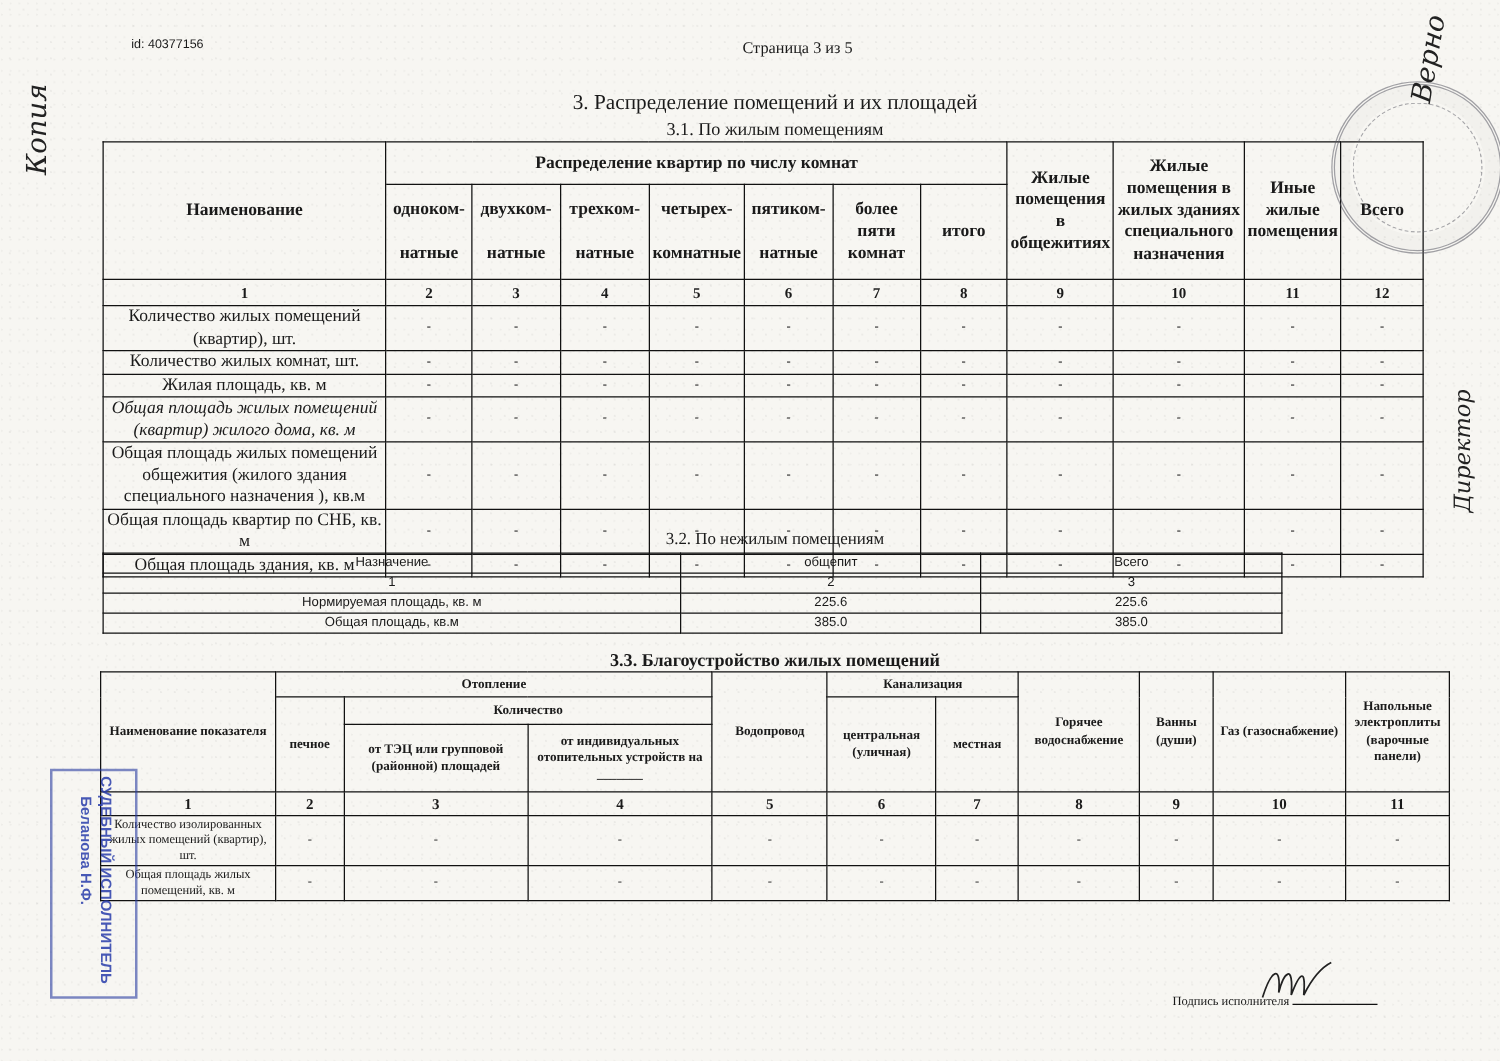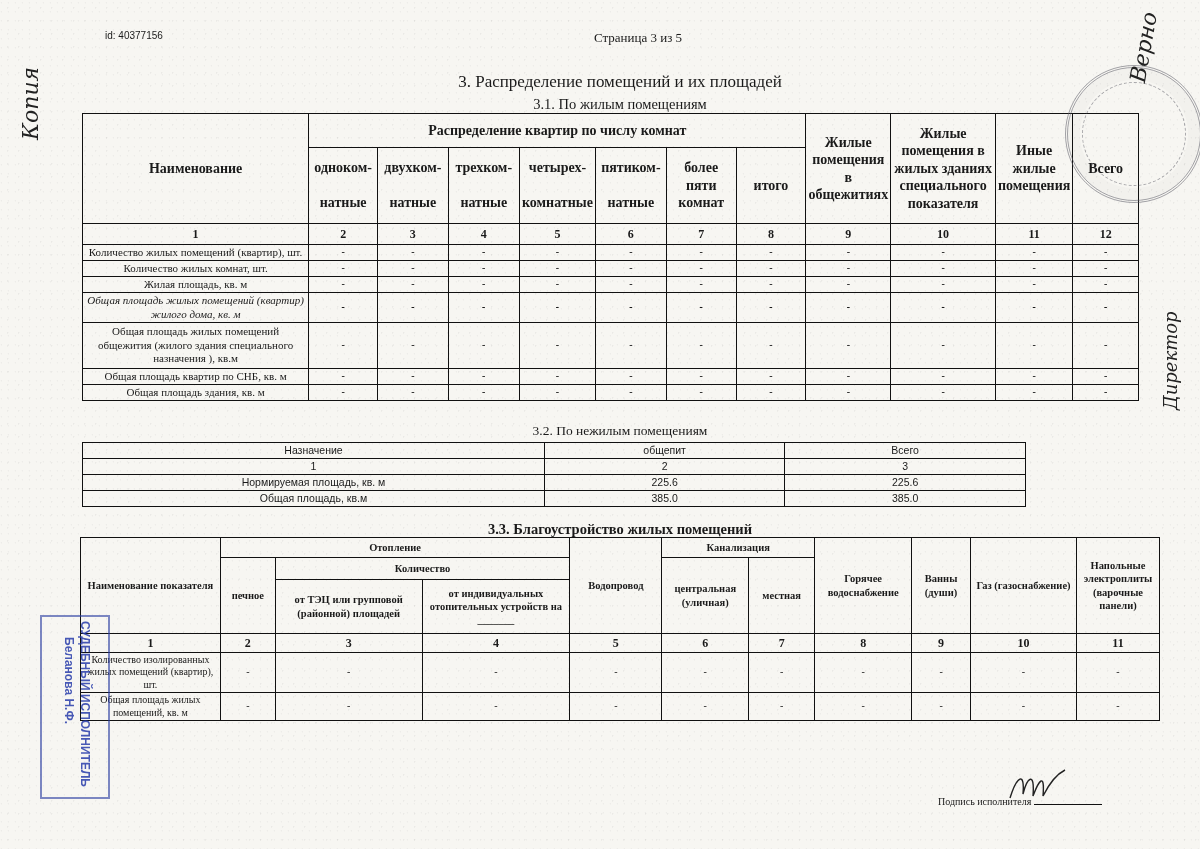--- a/index.html
+++ b/index.html
@@ -23,21 +23,21 @@
   .h-sub { position: absolute; top: 96px; font-size: 14.5px; text-align: center; }
   table { border-collapse: collapse; position: absolute; }
   td, th {
     border: 1px solid #111; padding: 0 2px; text-align: center; vertical-align: middle;
     font-weight: normal; line-height: 1.25;
   }
   
   #t31 { left: 82px; top: 113px; width: 1057px; font-size: 10px; }
   #t31 th { font-size: 14px; font-weight: bold; }
   #t31 .numrow td { font-weight: bold; font-size: 12px; height: 20px; }
-  #t31 td.rowlabel { font-size: 11px; }
+  #t31 td.rowlabel { font-size: 14px; }
   #t31 .dash { font-weight: bold; }
   
   .h-32 { left: 0; width: 1240px; top: 423px; font-size: 13.5px; }
   #t32 { left: 82px; top: 442px; width: 944px; font-size: 10px; font-family: "Liberation Sans Narrow", "Liberation Sans", sans-serif; }
   #t32 td { height: 15px; font-size: 10.5px; }
   
   .h-33 { left: 0; width: 1240px; top: 521px; font-size: 14.5px; font-weight: bold; }
   #t33 { left: 80px; top: 537px; width: 1080px; font-size: 10px; }
   #t33 th { font-size: 10.5px; font-weight: bold; }
   #t33 .numrow td { font-weight: bold; font-size: 12px; height: 18px; }
@@ -84,21 +84,21 @@
       <col style="width:73px">
       <col style="width:107px">
       <col style="width:72px">
       <col style="width:70px">
   </colgroup>
   <tbody>
       <tr style="height:34px">
     <th rowspan="2">Наименование</th>
     <th colspan="7">Распределение квартир по числу комнат</th>
     <th rowspan="2"><span>Жилые</span><br><span>помещения</span><br><span>в</span><br><span>общежитиях</span></th>
-    <th rowspan="2"><span>Жилые</span><br><span>помещения в</span><br><span>жилых зданиях</span><br><span>специального</span><br><span>показателя</span></th>
+    <th rowspan="2"><span>Жилые</span><br><span>помещения в</span><br><span>жилых зданиях</span><br><span>специального</span><br><span>назначения</span></th>
     <th rowspan="2"><span>Иные жилые</span><br><span>помещения</span></th>
     <th rowspan="2">Всего</th>
   </tr>
   <tr style="height:76px">
     <th><span>одноком-</span><br><br><span>натные</span></th>
     <th><span>двухком-</span><br><br><span>натные</span></th>
     <th><span>трехком-</span><br><br><span>натные</span></th>
     <th><span>четырех-</span><br><br><span>комнатные</span></th>
     <th><span>пятиком-</span><br><br><span>натные</span></th>
     <th><span>более</span><br><span>пяти</span><br><span>комнат</span></th>

